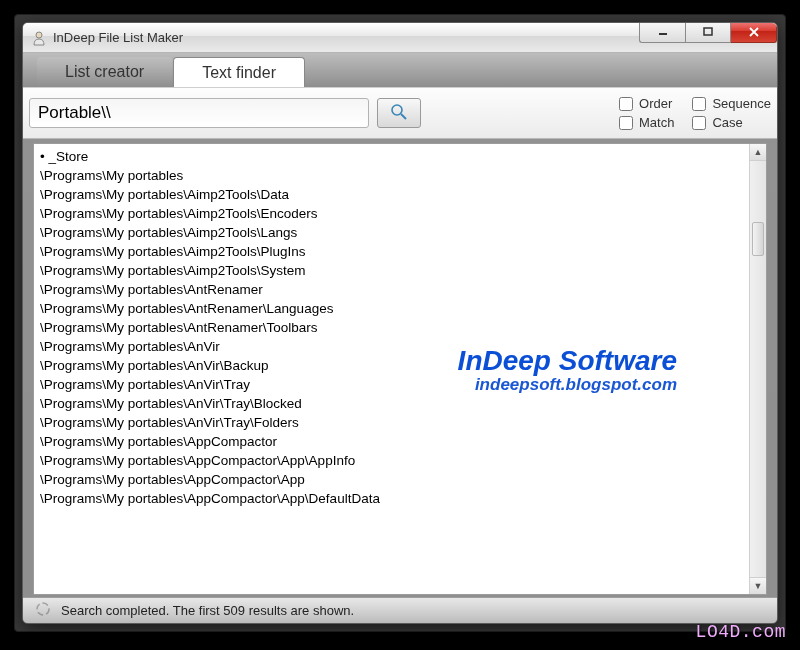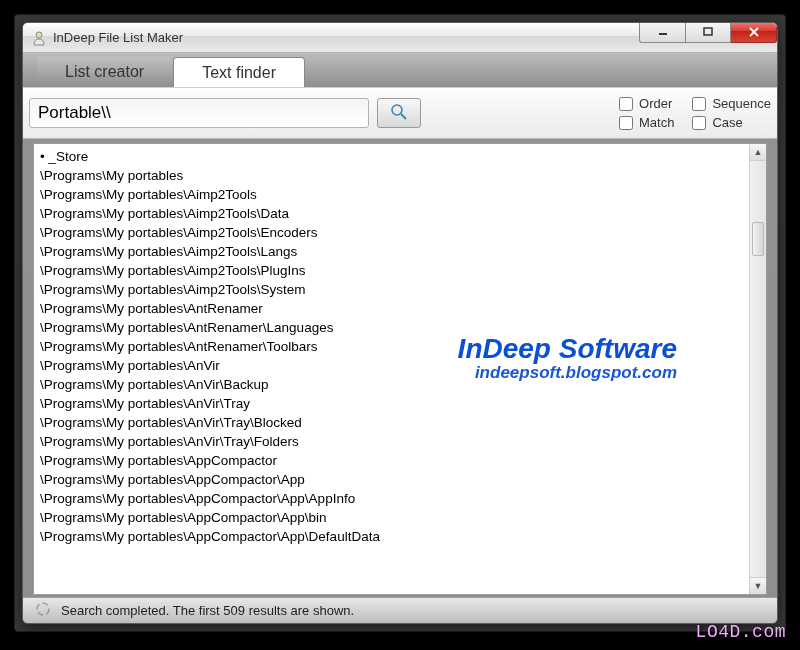--- a/index.html
+++ b/index.html
@@ -125,21 +125,21 @@
     .sbar .arrow { height: 17px; display:flex; align-items:center; justify-content:center; background: linear-gradient(#f6f6f6,#dedede); border-bottom:1px solid #cfcfcf; font-size:9px; color:#555;}
     .sbar .arrow.bottom { position:absolute; bottom:0; left:0; right:0; border-bottom:none; border-top:1px solid #cfcfcf;}
     .sbar .thumb { position:absolute; left:2px; right:2px; top:78px; height:34px; background: linear-gradient(to right, #f4f4f4,#d4d4d4); border:1px solid #b8b8b8; border-radius:2px;}
     .statusbar {
       height: 26px; background: linear-gradient(to bottom, #e8e8e8, #bcbcbc);
       border-top: 1px solid #9e9e9e;
       display: flex; align-items: center; gap: 10px; padding: 0 12px;
       font-size: 13px; color: #222;
     }
     .watermark {
-      position: absolute; right: 90px; bottom: 212px; text-align: right;
+      position: absolute; right: 90px; bottom: 200px; text-align: right;
       pointer-events: none;
     }
     .watermark .wm1 { color: #0b4fd6; font-style: italic; font-weight: bold; font-size: 28px; font-family: Arial, sans-serif; text-shadow: 1px 1px 0 rgba(255,255,255,.7);}
     .watermark .wm2 { color: #1a57d4; font-style: italic; font-weight: bold; font-size: 17px; font-family: Arial, sans-serif; margin-top:-2px;}
     .site-wm { position: absolute; right: 14px; bottom: 8px; color: #f0abfc; font-family: Liberation Mono, monospace; font-size: 18px; letter-spacing: .5px; text-shadow: 1px 1px 2px rgba(0,0,0,.7);}
     .spinner-icon svg { opacity:.6 }
   </style>
 </head>
 <body>
 
@@ -211,38 +211,36 @@
             <input type="checkbox" style="">
             <span>Case</span>
           </label>
         </div>
       </div>
 
       <div class="results-wrap">
         <div class="results" id="results-list">
             <div class="line">• _Store</div>
             <div class="line">\Programs\My portables</div>
-            <div class="line">\Programs\My portables\Aimp2Tools</div>
             <div class="line">\Programs\My portables\Aimp2Tools\Data</div>
             <div class="line">\Programs\My portables\Aimp2Tools\Encoders</div>
             <div class="line">\Programs\My portables\Aimp2Tools\Langs</div>
             <div class="line">\Programs\My portables\Aimp2Tools\PlugIns</div>
             <div class="line">\Programs\My portables\Aimp2Tools\System</div>
             <div class="line">\Programs\My portables\AntRenamer</div>
             <div class="line">\Programs\My portables\AntRenamer\Languages</div>
             <div class="line">\Programs\My portables\AntRenamer\Toolbars</div>
             <div class="line">\Programs\My portables\AnVir</div>
             <div class="line">\Programs\My portables\AnVir\Backup</div>
             <div class="line">\Programs\My portables\AnVir\Tray</div>
             <div class="line">\Programs\My portables\AnVir\Tray\Blocked</div>
             <div class="line">\Programs\My portables\AnVir\Tray\Folders</div>
             <div class="line">\Programs\My portables\AppCompactor</div>
+            <div class="line">\Programs\My portables\AppCompactor\App\AppInfo</div>
             <div class="line">\Programs\My portables\AppCompactor\App</div>
-            <div class="line">\Programs\My portables\AppCompactor\App\AppInfo</div>
-            <div class="line">\Programs\My portables\AppCompactor\App\bin</div>
             <div class="line">\Programs\My portables\AppCompactor\App\DefaultData</div>
           </div>
         <div class="sbar">
           <div class="arrow">▲</div>
           <div class="thumb"></div>
           <div class="arrow bottom">▼</div>
         </div>
         <div class="watermark">
           <div class="wm1">InDeep Software</div>
           <div class="wm2">indeepsoft.blogspot.com</div>

